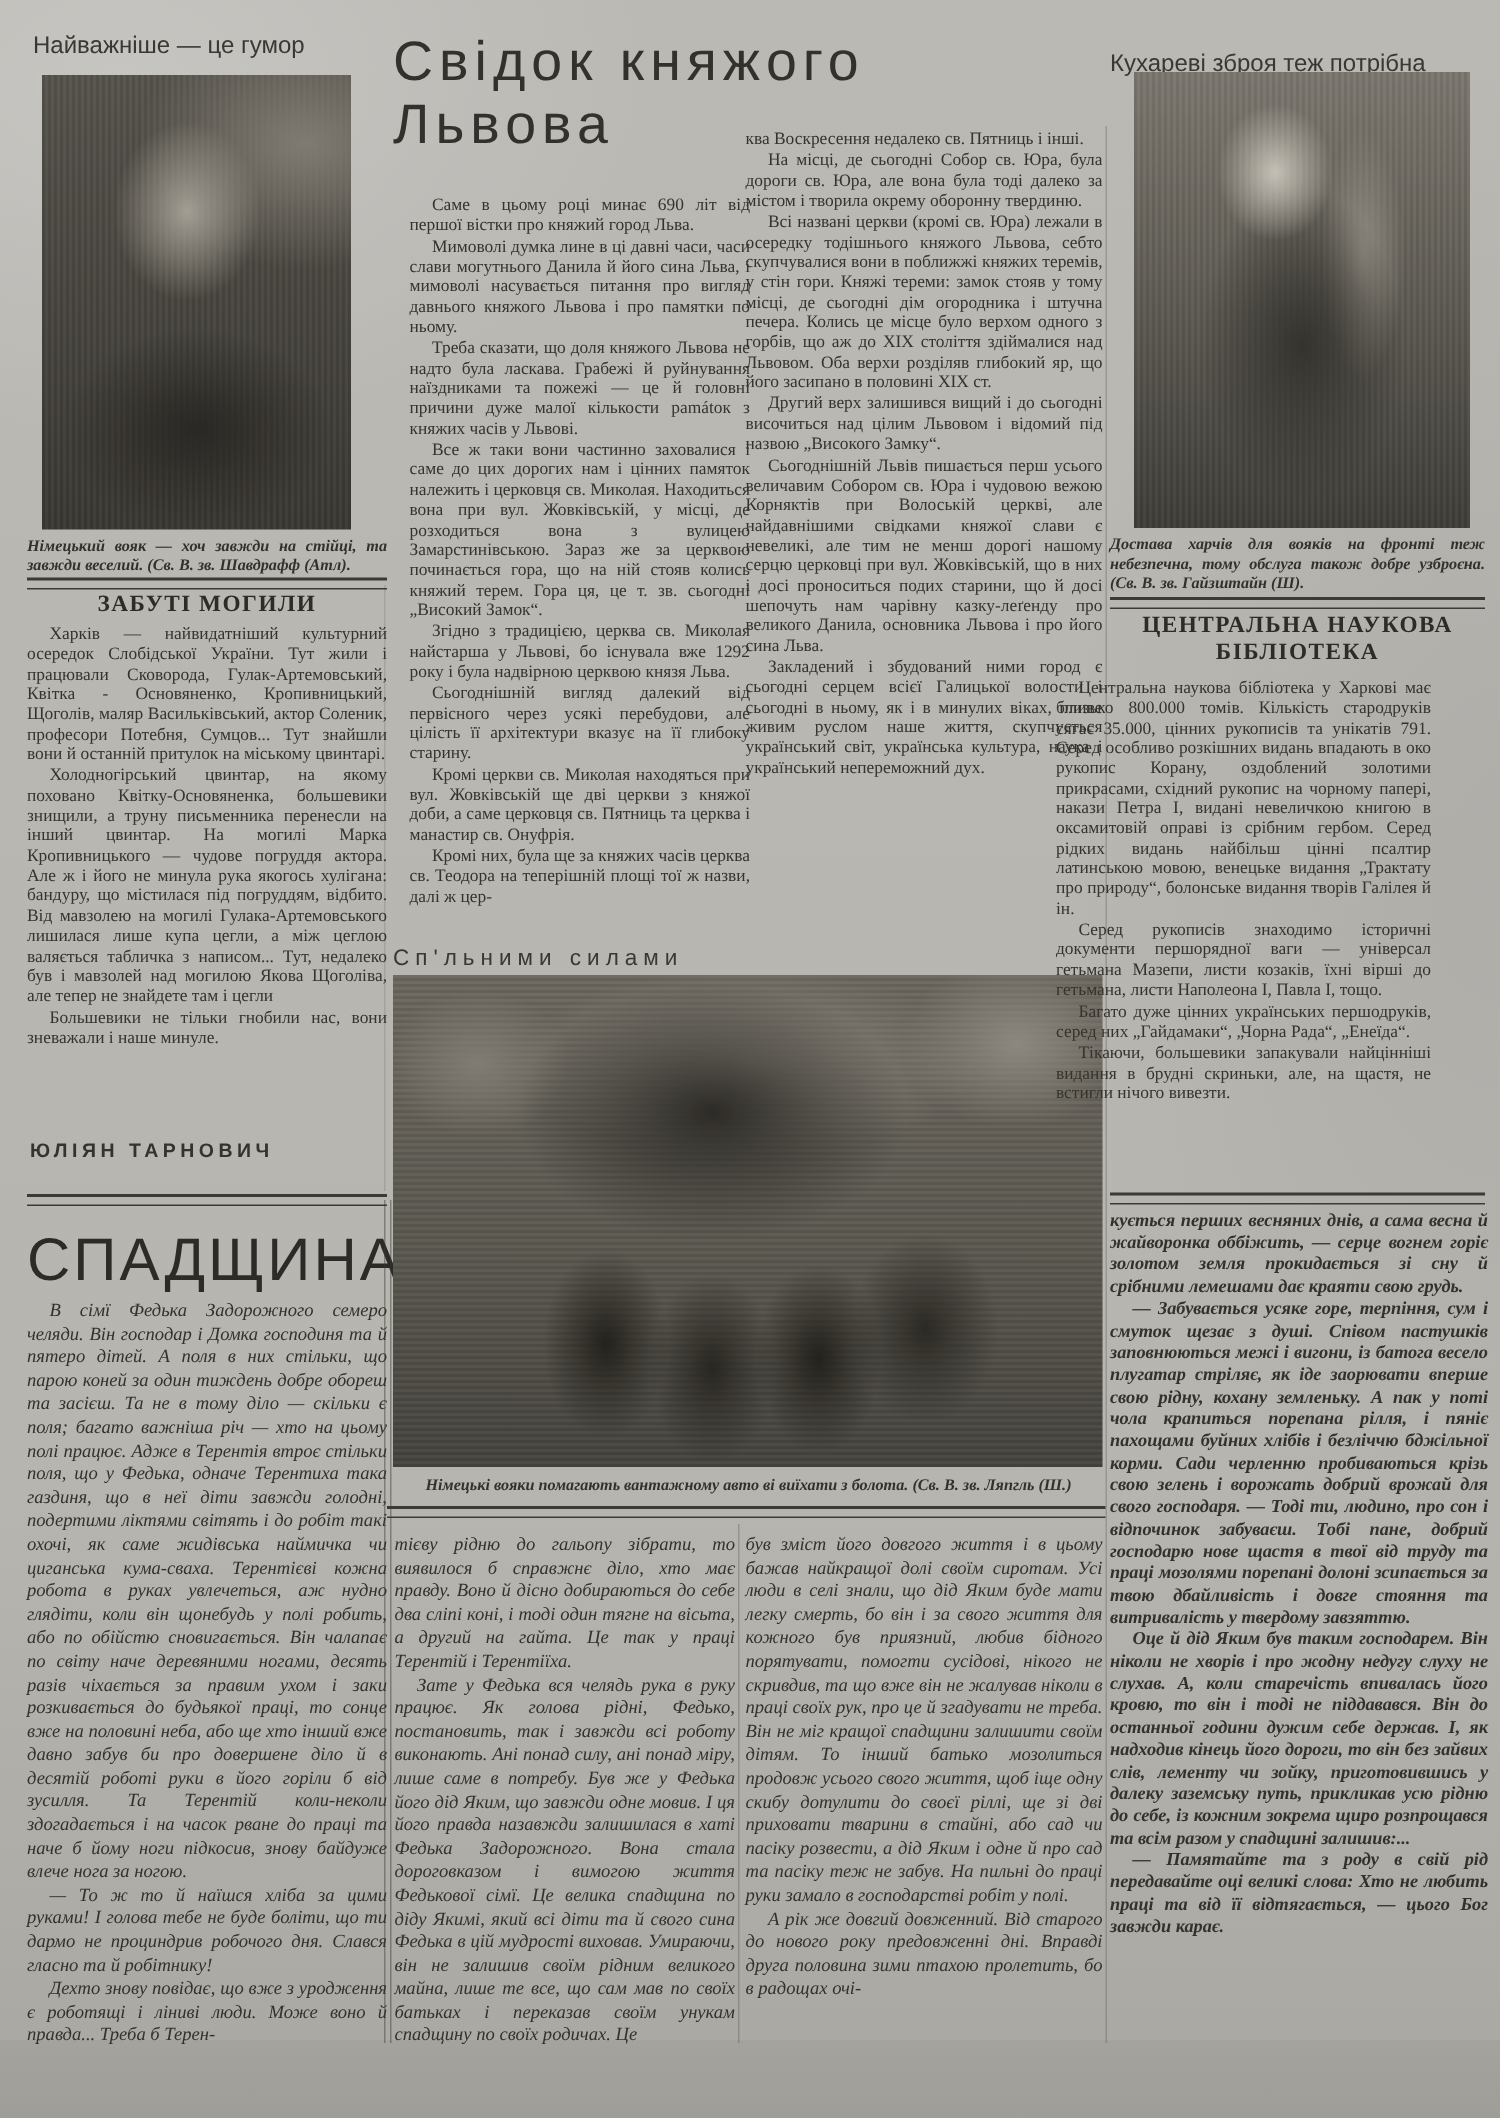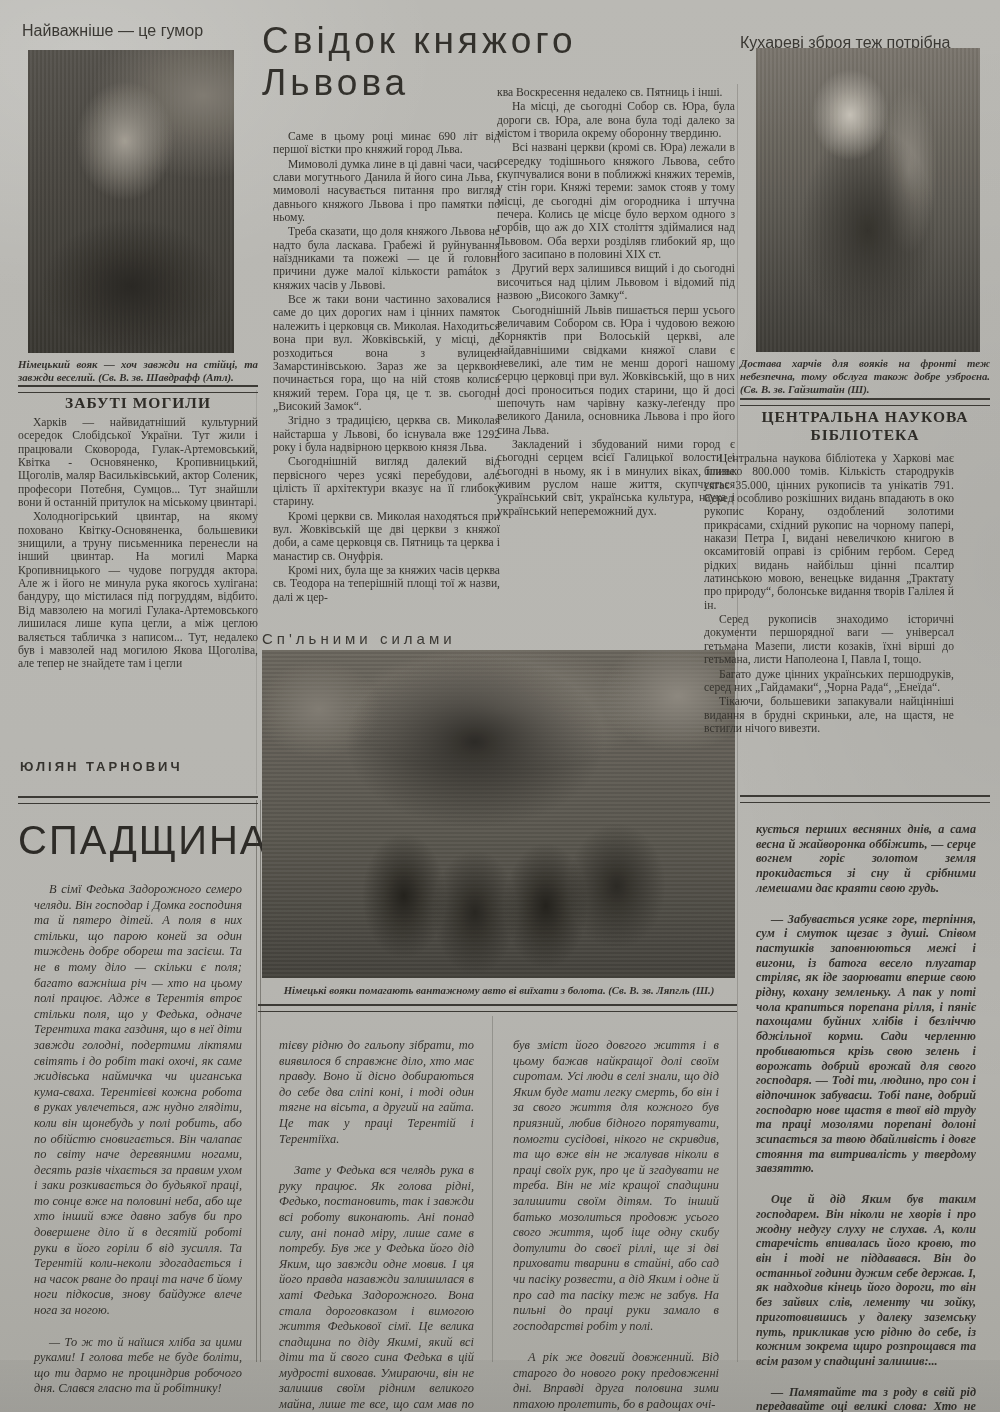--- a/index.html
+++ b/index.html
@@ -10,21 +10,21 @@
       radial-gradient(500px 900px at 100% 40%, rgba(0,0,0,.05), rgba(0,0,0,0) 60%),
       linear-gradient(180deg,#bab9b4 0%,#b6b5b0 70%,#aaa9a3 96%,#b0afa9 100%);
     color:#2f2d28;
     font-family:"Liberation Serif", serif;
   }
   .abs{position:absolute;}
   .headline-sans{font-family:"Liberation Sans", sans-serif;font-weight:normal;color:#3a3833;text-align:left;}
   .body-text{font-size:11.6px;line-height:13.35px;text-align:justify;color:#35332e;}
   .body-text p{margin:0 0 1px 0;text-indent:15px;}
   .italic-text{font-style:italic;font-size:12.4px;line-height:15.6px;text-align:justify;color:#33312c;}
-  .italic-text p{margin:16px;text-indent:15px;}
+  .italic-text p{margin:0;text-indent:15px;}
   .bold-italic{font-weight:bold;}
   .caption{font-weight:bold;font-size:10.8px;line-height:13px;text-align:justify;color:#33312d;font-style:italic;}
   .rule-double{height:5px;border-top:2px solid #3c3a35;border-bottom:1px solid #3c3a35;}
   .vrule{width:1px;background:rgba(60,58,52,.45);}
   .photo{filter:contrast(1.02);}
   .serif-head{font-weight:bold;color:#2e2c27;text-align:center;letter-spacing:1px;}
 </style>
 </head>
 <body>
 
@@ -42,20 +42,21 @@
 
   <div class="abs caption" style="left:18px;top:358px;width:240px;">Німецький вояк — хоч завжди на стійці, та завжди веселий. (Св. В. зв. Шавдрафф (Атл).</div>
 
   <div class="abs rule-double" style="left:18px;top:385px;width:240px;"></div>
 
   <div class="abs serif-head" style="left:18px;top:394px;width:240px;font-size:15.5px;">ЗАБУТІ МОГИЛИ</div>
 
   <div class="abs body-text" style="left:18px;top:416px;width:240px;height:378px;">
     <p>Харків — найвидатніший культурний осередок Слобідської України. Тут жили і працювали Сковорода, Гулак-Артемовський, Квітка - Основяненко, Кропивницький, Щоголів, маляр Васильківський, актор Соленик, професори Потебня, Сумцов... Тут знайшли вони й останній притулок на міському цвинтарі.</p>
     <p>Холодногірський цвинтар, на якому поховано Квітку-Основяненка, большевики знищили, а труну письменника перенесли на інший цвинтар. На могилі Марка Кропивницького — чудове погруддя актора. Але ж і його не минула рука якогось хулігана: бандуру, що містилася під погруддям, відбито. Від мавзолею на могилі Гулака-Артемовського лишилася лише купа цегли, а між цеглою валяється табличка з написом... Тут, недалеко був і мавзолей над могилою Якова Щоголіва, але тепер не знайдете там і цегли</p>
+    <p>Большевики не тільки гнобили нас, вони зневажали і наше минуле.</p>
   </div>
 
   <div class="abs rule-double" style="left:18px;top:796px;width:240px;"></div>
 
   <div class="abs" style="left:20px;top:759px;width:238px;font-family:'Liberation Sans',sans-serif;font-weight:bold;font-size:13px;letter-spacing:3px;color:#35332e;">ЮЛІЯН ТАРНОВИЧ</div>
 
   <div class="abs headline-sans" style="left:18px;top:818px;width:240px;font-size:40px;letter-spacing:2px;color:#2d2b27;">СПАДЩИНА</div>
 
   <div class="abs italic-text" style="left:18px;top:866px;width:240px;height:496px;">
     <p>В сімї Федька Задорожного семеро челяди. Він господар і Домка господиня та й пятеро дітей. А поля в них стільки, що парою коней за один тиждень добре обореш та засієш. Та не в тому діло — скільки є поля; багато важніша річ — хто на цьому полі працює. Адже в Терентія втроє стільки поля, що у Федька, одначе Терентиха така газдиня, що в неї діти завжди голодні, подертими ліктями світять і до робіт такі охочі, як саме жидівська наймичка чи циганська кума-сваха. Терентієві кожна робота в руках увлечеться, аж нудно глядіти, коли він щонебудь у полі робить, або по обійстю сновигається. Він чалапає по світу наче деревяними ногами, десять разів чіхається за правим ухом і заки розкивається до будьякої праці, то сонце вже на половині неба, або ще хто інший вже давно забув би про довершене діло й в десятій роботі руки в його горіли б від зусилля. Та Терентій коли-неколи здогадається і на часок рване до праці та наче б йому ноги підкосив, знову байдуже влече нога за ногою.</p>

